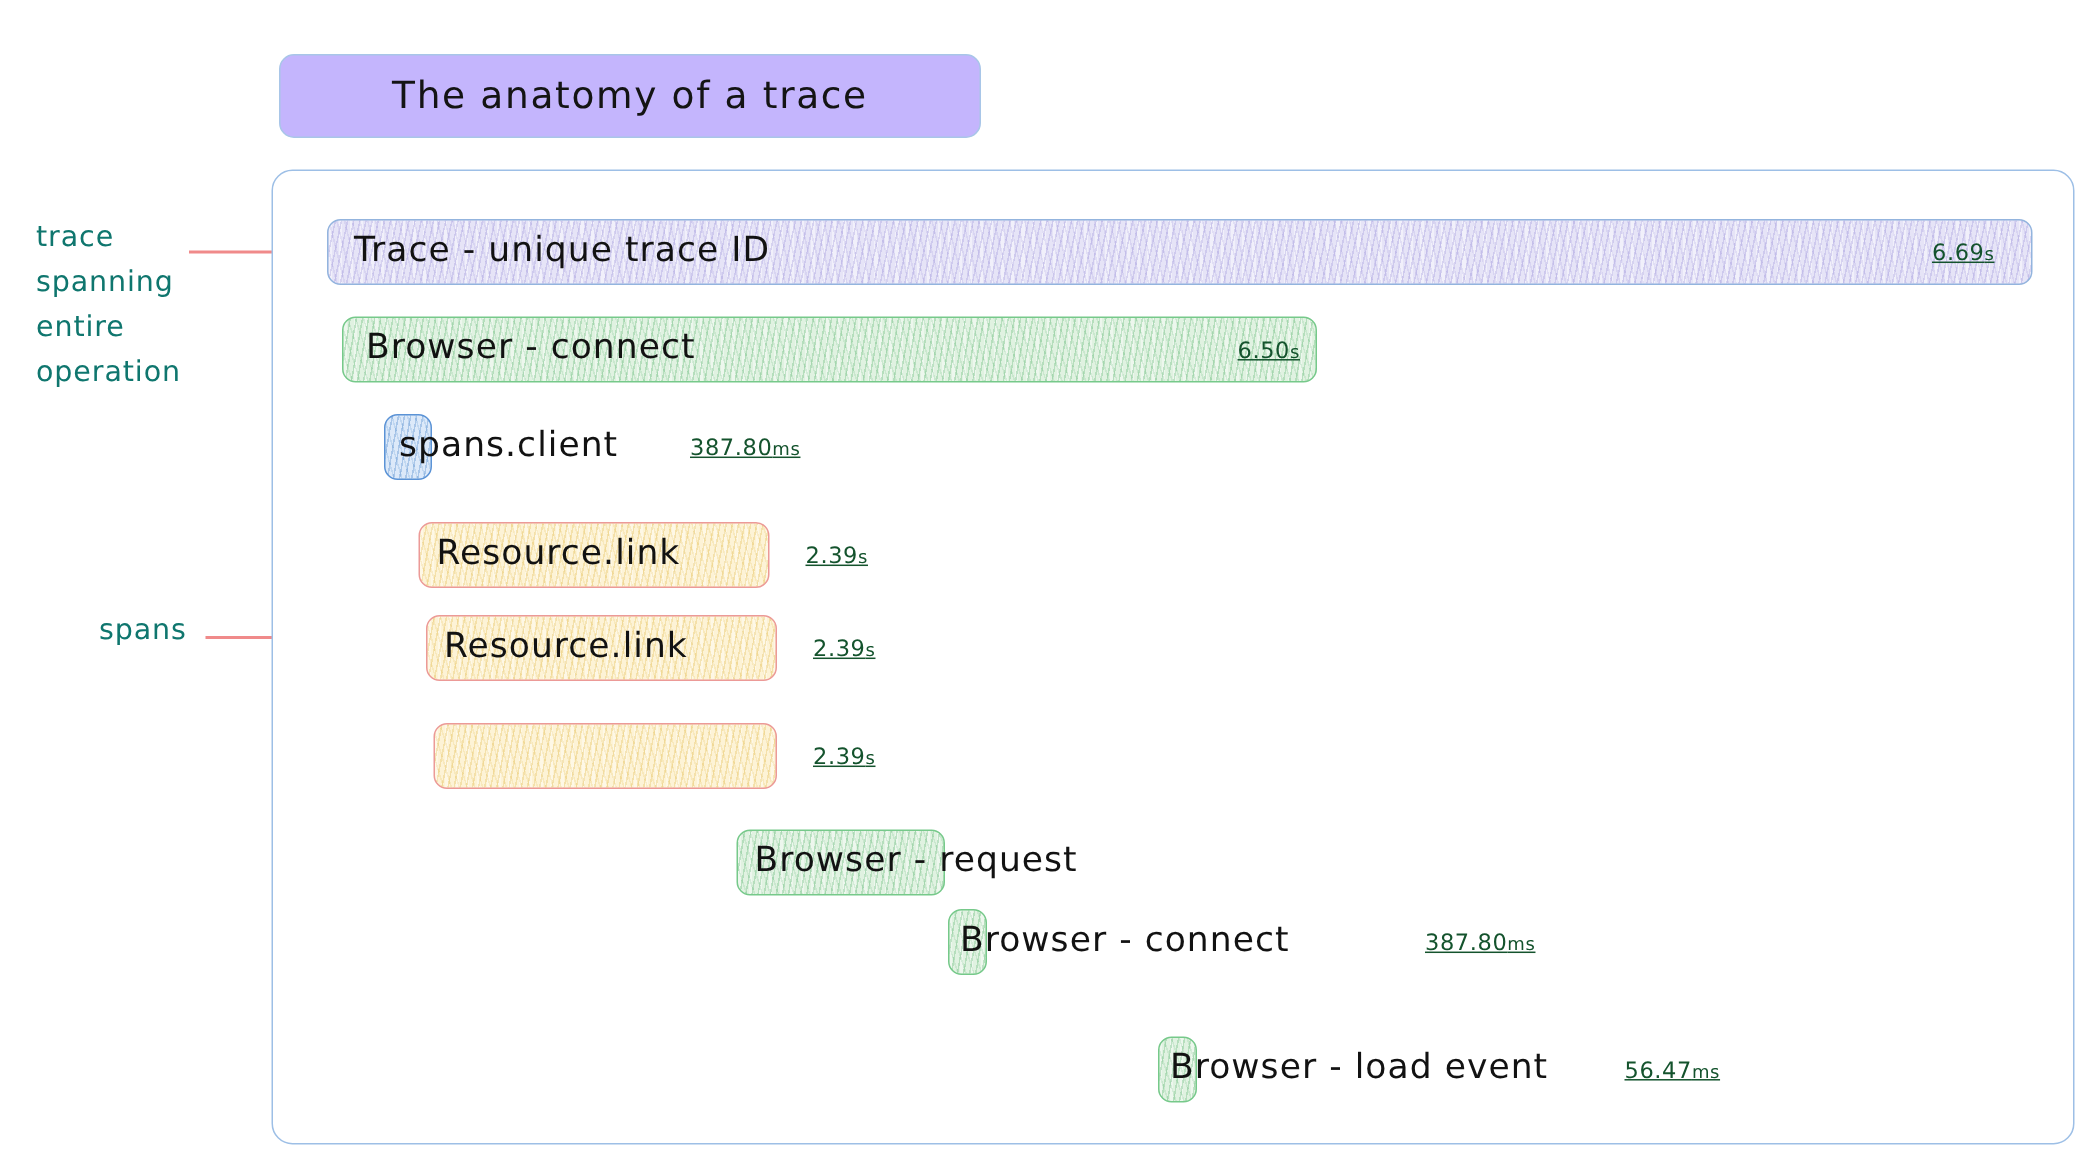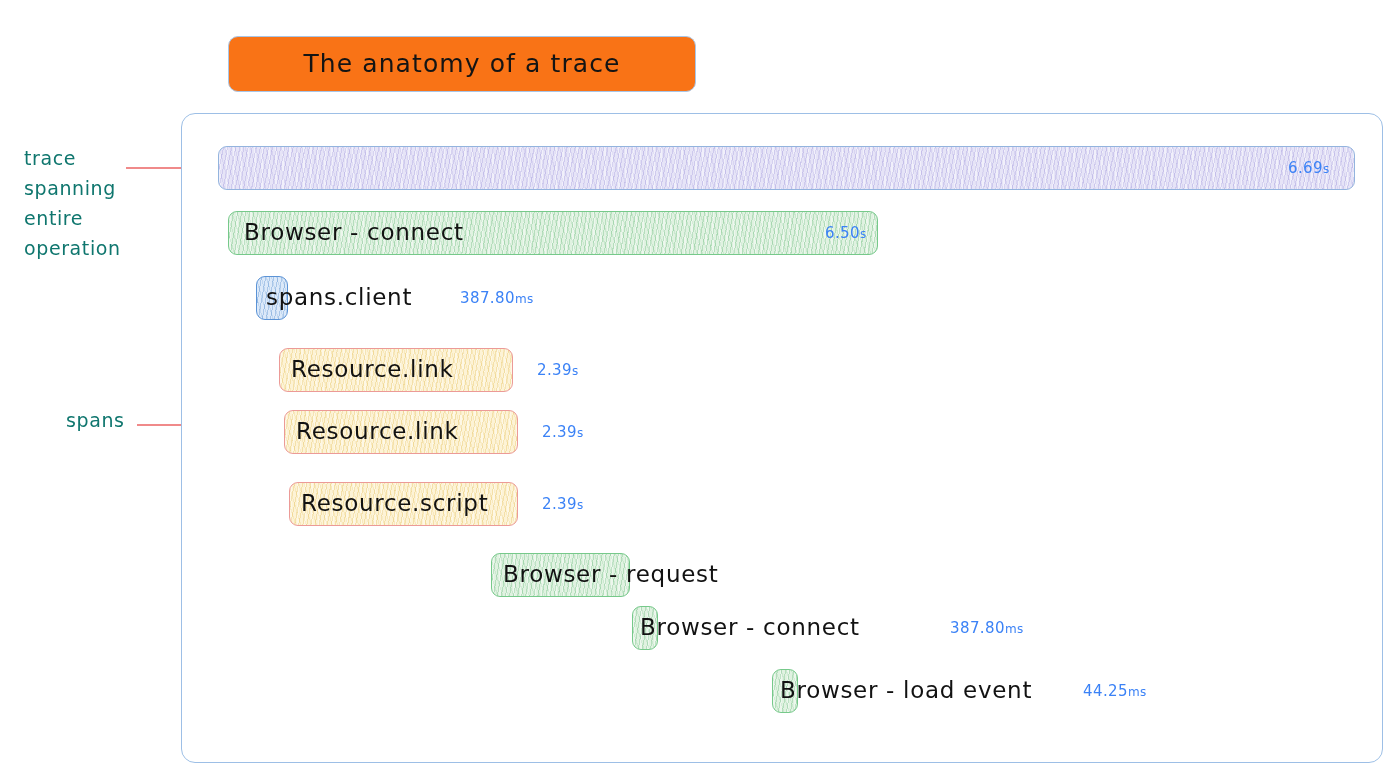--- a/index.html
+++ b/index.html
@@ -18,23 +18,22 @@
 
   
   #title-card {
     position: absolute;
     left: 186px;
     top: 36px;
     width: 468px;
     height: 56px;
     border: 1.6px solid #a8c6e8;
     border-radius: 10px;
-    background: #f97316;
+    background: #c4b5fd;
     box-sizing: border-box;
-    margin-left: 42px;
   }
   #title-text {
     position: absolute;
     left: 0; right: 0;
     top: 50%;
     transform: translateY(-52%);
     text-align: center;
     font-size: 25px;
     letter-spacing: 1.1px;
     color: #141414;
@@ -105,21 +104,22 @@
     white-space: nowrap;
     color: #121212;
   }
   .duration {
     position: absolute;
     top: 50%;
     transform: translateY(-48%);
     font-size: 15px;
     letter-spacing: 0.4px;
     white-space: nowrap;
-    color: #3b82f6;
+    color: #14532d;
+    text-decoration: underline;
   }
   .duration .unit { font-size: 12px; }
 
   
   .tex-purple {
     background-color: #e6e4f7;
     background-image:
       repeating-linear-gradient(102deg, rgba(150,140,215,.30) 0 1px, rgba(150,140,215,0) 1px 4px),
       repeating-linear-gradient(76deg, rgba(160,150,220,.20) 0 1px, rgba(160,150,220,0) 1px 5px),
       repeating-linear-gradient(90deg, rgba(255,255,255,.45) 0 2px, rgba(255,255,255,0) 2px 7px);
@@ -165,20 +165,21 @@
 
 <div class="annotation-label" id="annotation-spans-label">spans</div>
 <div class="leader-line" id="leader-spans"></div>
 <div class="bracket" id="bracket-spans"></div>
 
 <div id="trace-panel"></div>
 
 <div id="span-layer">
     <div class="span-row" style="top: 146px; left: 0px; width: 1400px;">
       <div class="bar tex-purple" style="left: 218px; width: 1137px;"></div>
+      <div class="bar-label" style="left: 236px;">Trace - unique trace ID</div>
       <div class="duration" style="left: 1288px;"><span>6.69</span><span class="unit">s</span></div>
     </div>
     <div class="span-row" style="top: 211px; left: 0px; width: 1212px;">
       <div class="bar tex-green" style="left: 228px; width: 650px;"></div>
       <div class="bar-label" style="left: 244px;">Browser - connect</div>
       <div class="duration" style="left: 825px;"><span>6.50</span><span class="unit">s</span></div>
     </div>
     <div class="span-row" style="top: 276px; left: 0px; width: 1400px;">
       <div class="bar tex-blue" style="left: 256px; width: 32px;"></div>
       <div class="bar-label" style="left: 266px;">spans.client</div>
@@ -189,30 +190,29 @@
       <div class="bar-label" style="left: 291px;">Resource.link</div>
       <div class="duration" style="left: 537px;"><span>2.39</span><span class="unit">s</span></div>
     </div>
     <div class="span-row" style="top: 410px; left: 0px; width: 1400px;">
       <div class="bar tex-yellow" style="left: 284px; width: 234px;"></div>
       <div class="bar-label" style="left: 296px;">Resource.link</div>
       <div class="duration" style="left: 542px;"><span>2.39</span><span class="unit">s</span></div>
     </div>
     <div class="span-row" style="top: 482px; left: 0px; width: 1400px;">
       <div class="bar tex-yellow" style="left: 289px; width: 229px;"></div>
-      <div class="bar-label" style="left: 301px;">Resource.script</div>
       <div class="duration" style="left: 542px;"><span>2.39</span><span class="unit">s</span></div>
     </div>
     <div class="span-row" style="top: 553px; left: 0px; width: 1271px;">
       <div class="bar tex-green" style="left: 491px; width: 139px;"></div>
       <div class="bar-label" style="left: 503px;">Browser - request</div>
     </div>
     <div class="span-row" style="top: 606px; left: 0px; width: 1400px;">
       <div class="bar tex-green" style="left: 632px; width: 26px;"></div>
       <div class="bar-label" style="left: 640px;">Browser - connect</div>
       <div class="duration" style="left: 950px;"><span>387.80</span><span class="unit">ms</span></div>
     </div>
-    <div class="span-row" style="top: 669px; left: 0px; width: 1348px;">
+    <div class="span-row" style="top: 691px; left: 0px; width: 1348px;">
       <div class="bar tex-green" style="left: 772px; width: 26px;"></div>
       <div class="bar-label" style="left: 780px;">Browser - load event</div>
-      <div class="duration" style="left: 1083px;"><span>44.25</span><span class="unit">ms</span></div>
+      <div class="duration" style="left: 1083px;"><span>56.47</span><span class="unit">ms</span></div>
     </div>
   </div>
 
 </body></html>

